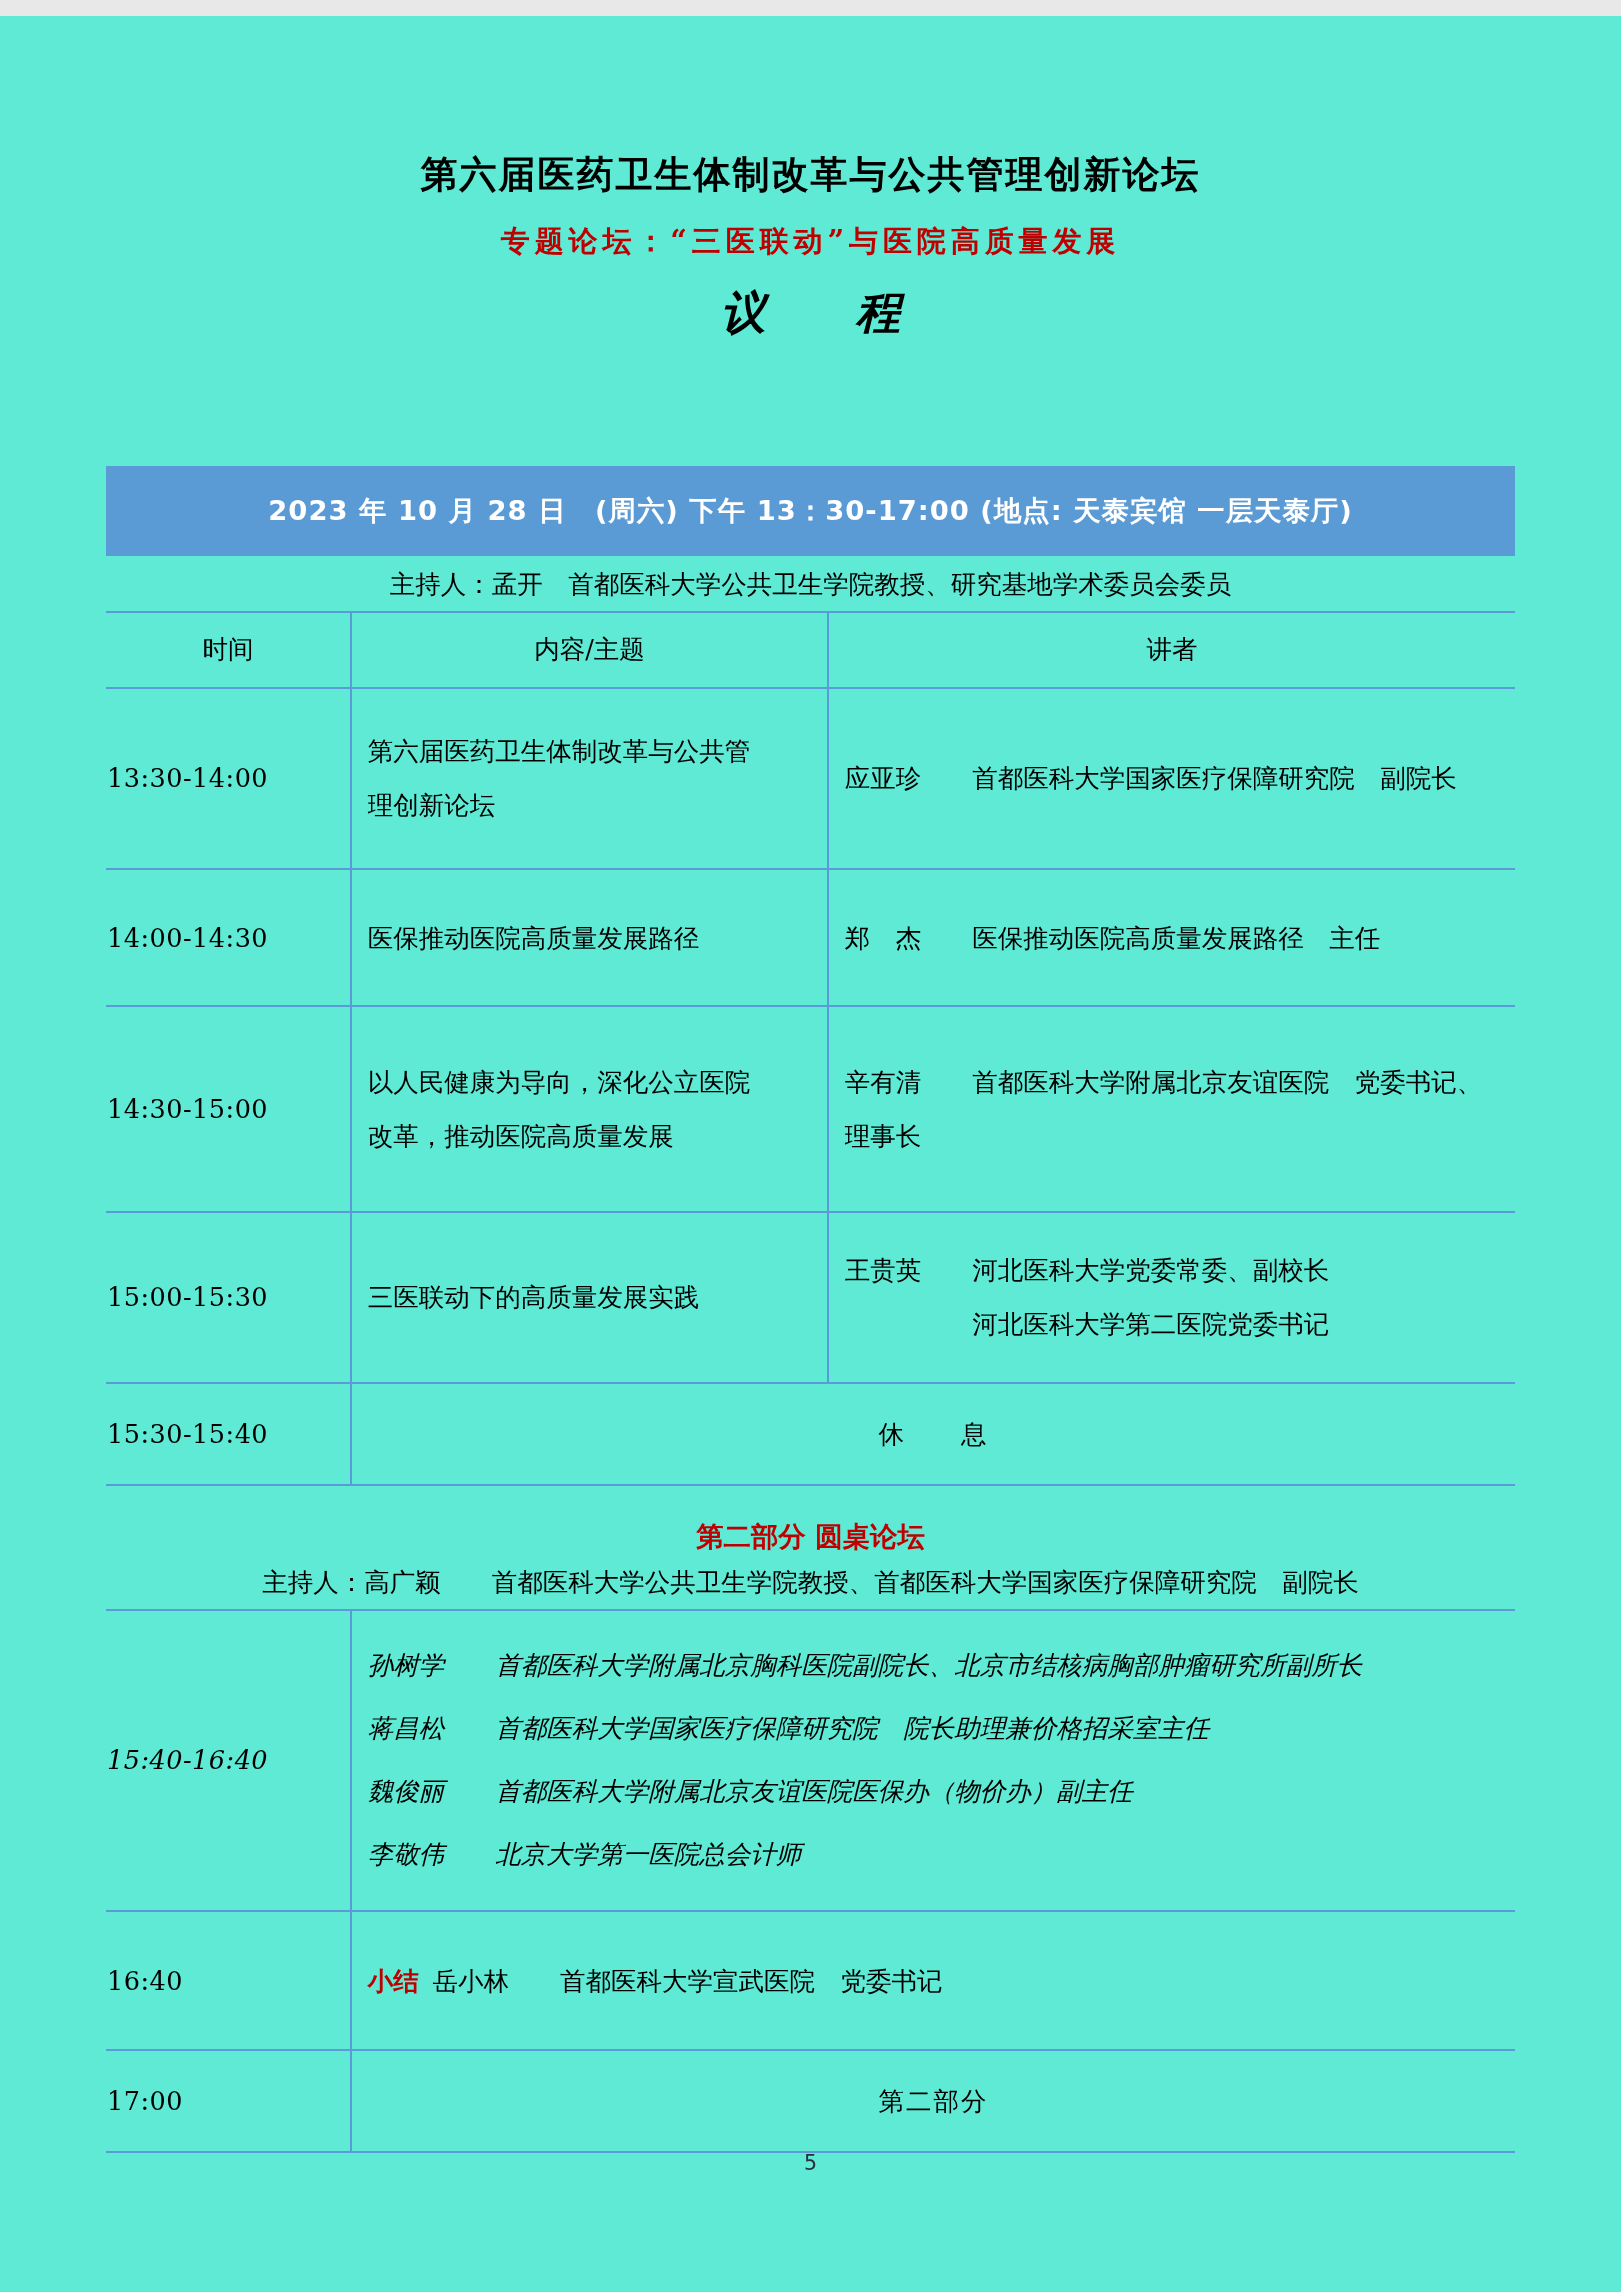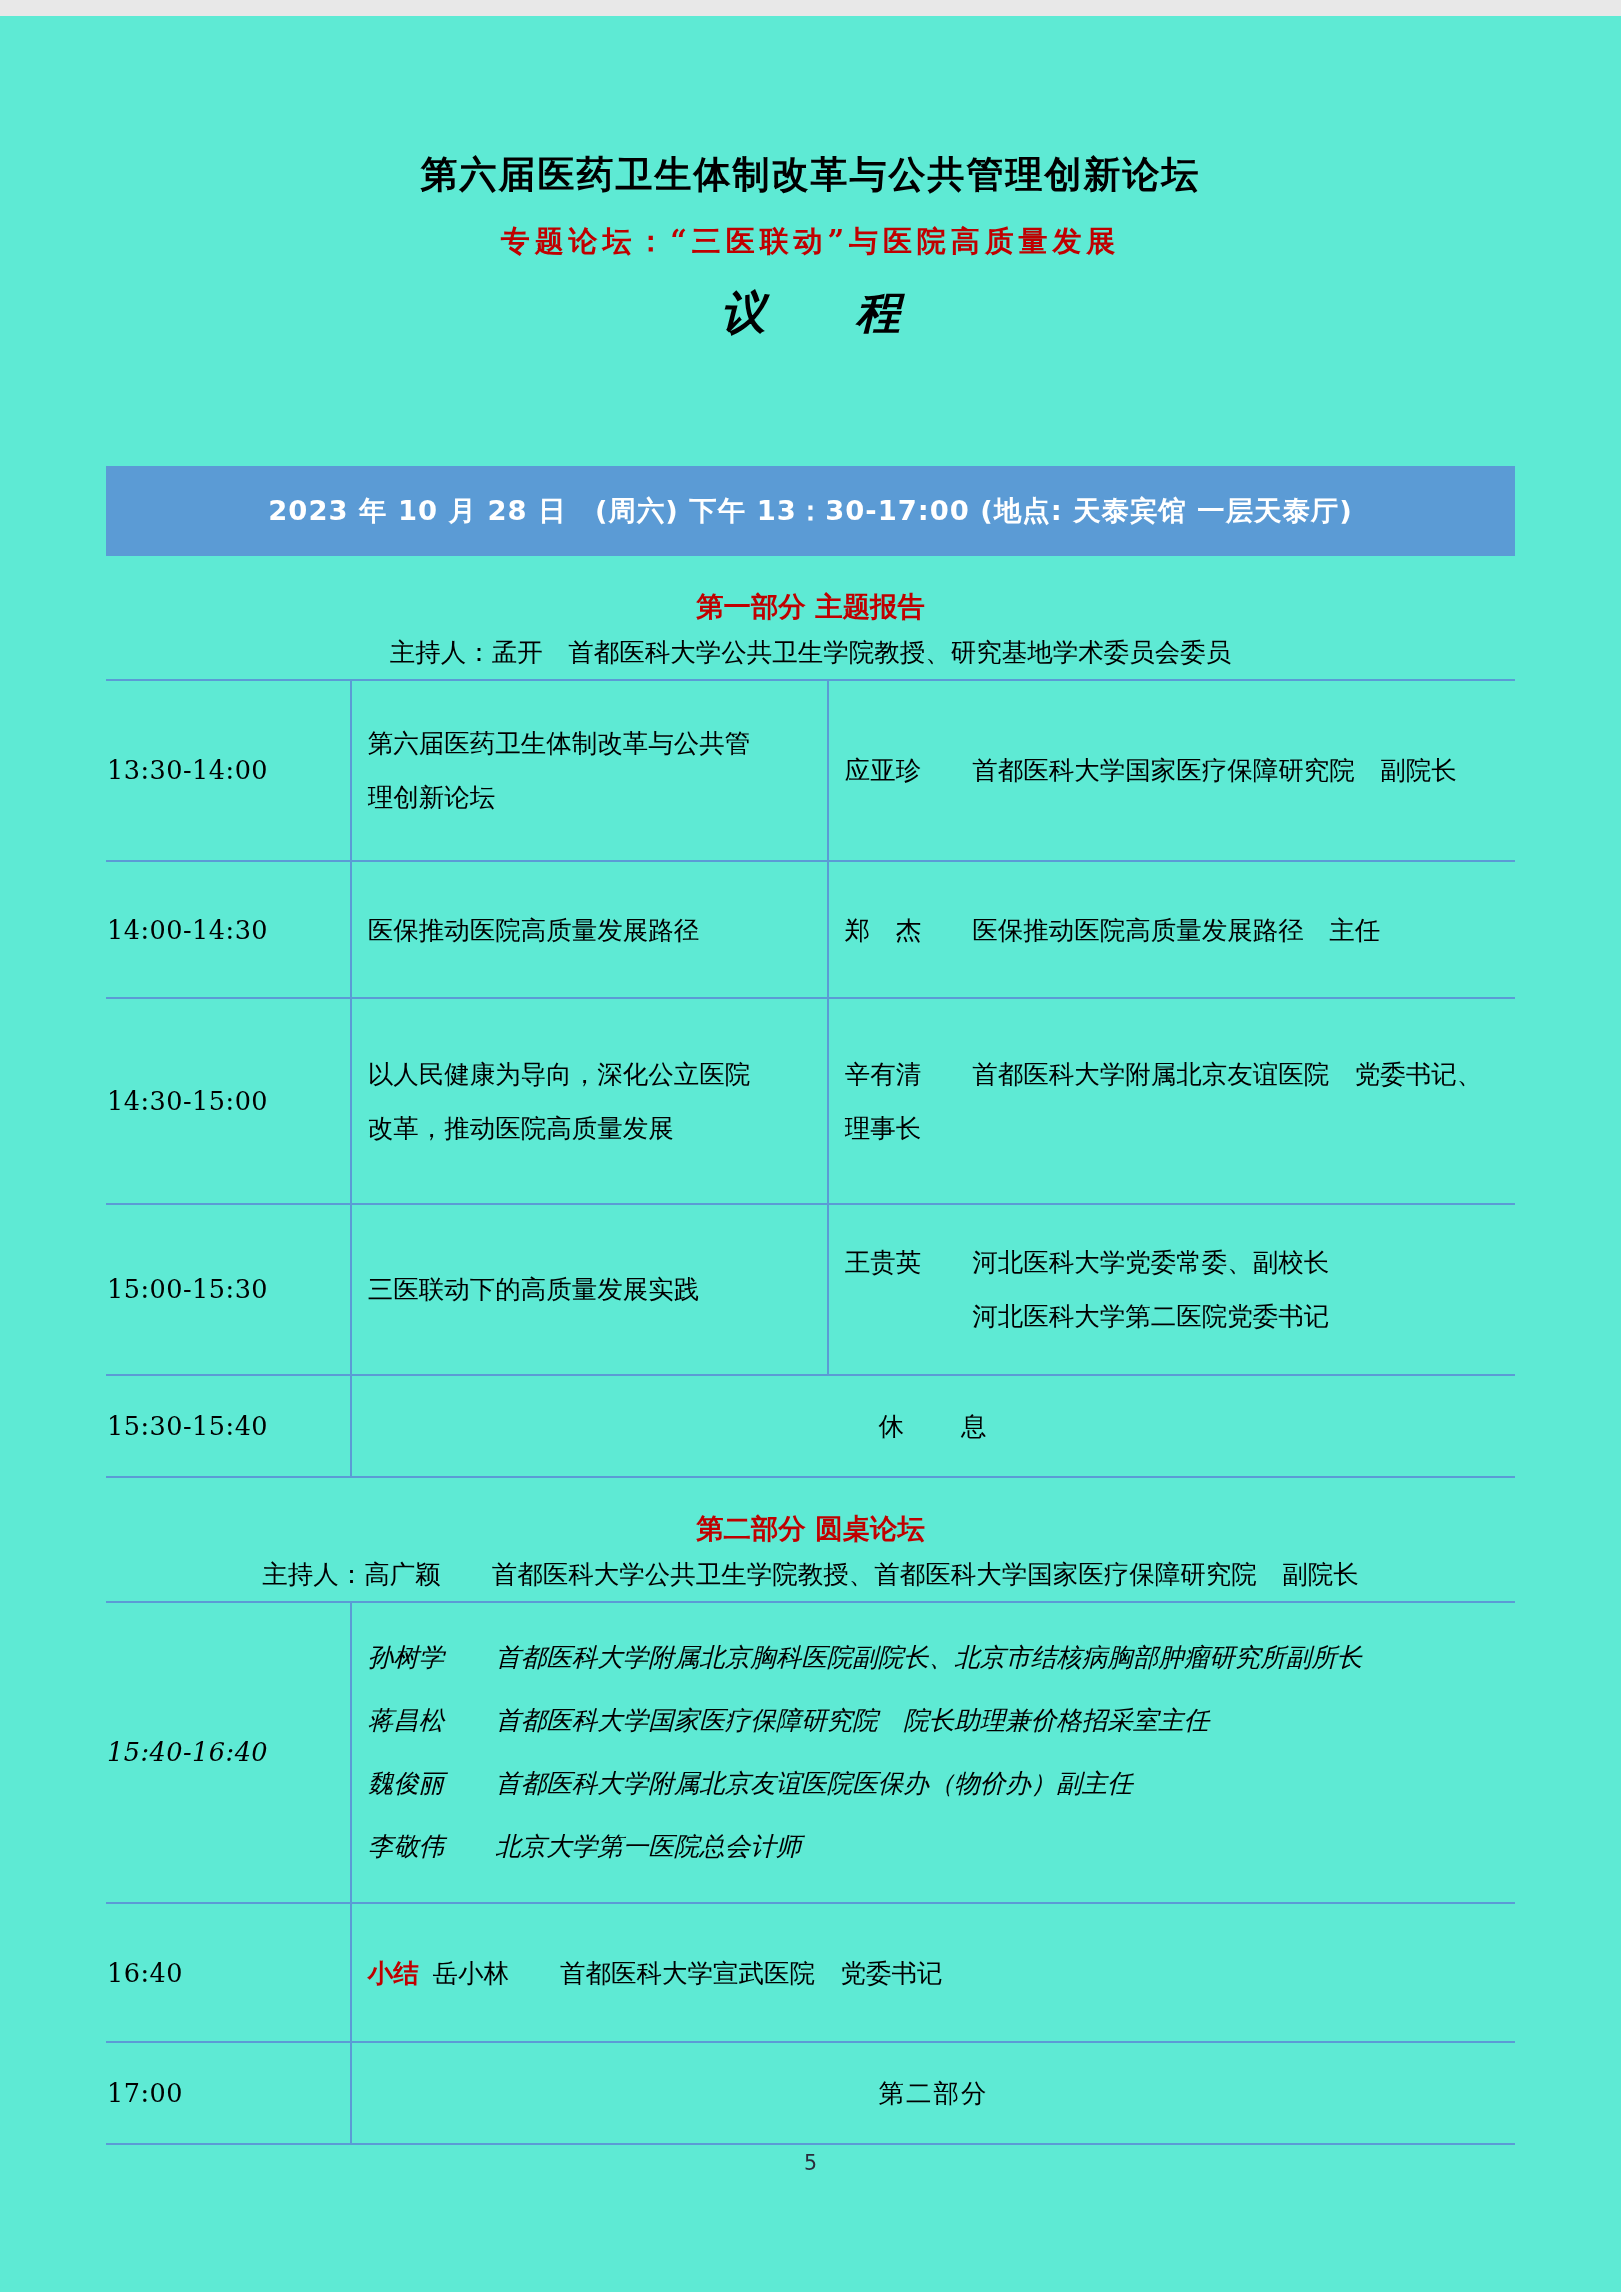--- a/index.html
+++ b/index.html
@@ -88,31 +88,35 @@
   <h1 class="title">第六届医药卫生体制改革与公共管理创新论坛</h1>
 
   <h2 class="subtitle">专题论坛：“三医联动”与医院高质量发展</h2>
 
   <div class="agenda">议　　程</div>
 
   <div class="banner">
     <span>2023 年 10 月 28 日　(周六) 下午 13：30-17:00 (地点: 天泰宾馆  一层天泰厅)</span>
   </div>
 
-  <div class="section-heading">第一部分 主题报告</div>
 
   <div class="host-line">主持人：孟开　首都医科大学公共卫生学院教授、研究基地学术委员会委员</div>
 
   <table class="agenda-table">
     <colgroup>
         <col style="width:245px">
         <col style="width:477px">
         <col style="width:687px">
       </colgroup>
     <tbody>
+        <tr class="head-row h73">
+      <td>时间</td>
+      <td>内容/主题</td>
+      <td>讲者</td>
+    </tr>
     <tr class="h155">
       <td class="time-cell">13:30-14:00</td>
       <td class="topic-cell">第六届医药卫生体制改革与公共管理创新论坛</td>
       <td class="speaker-cell">应亚珍　　首都医科大学国家医疗保障研究院　副院长</td>
     </tr>
     <tr class="h110">
       <td class="time-cell">14:00-14:30</td>
       <td class="topic-cell">医保推动医院高质量发展路径</td>
       <td class="speaker-cell">郑　杰　　医保推动医院高质量发展路径　主任</td>
     </tr>

